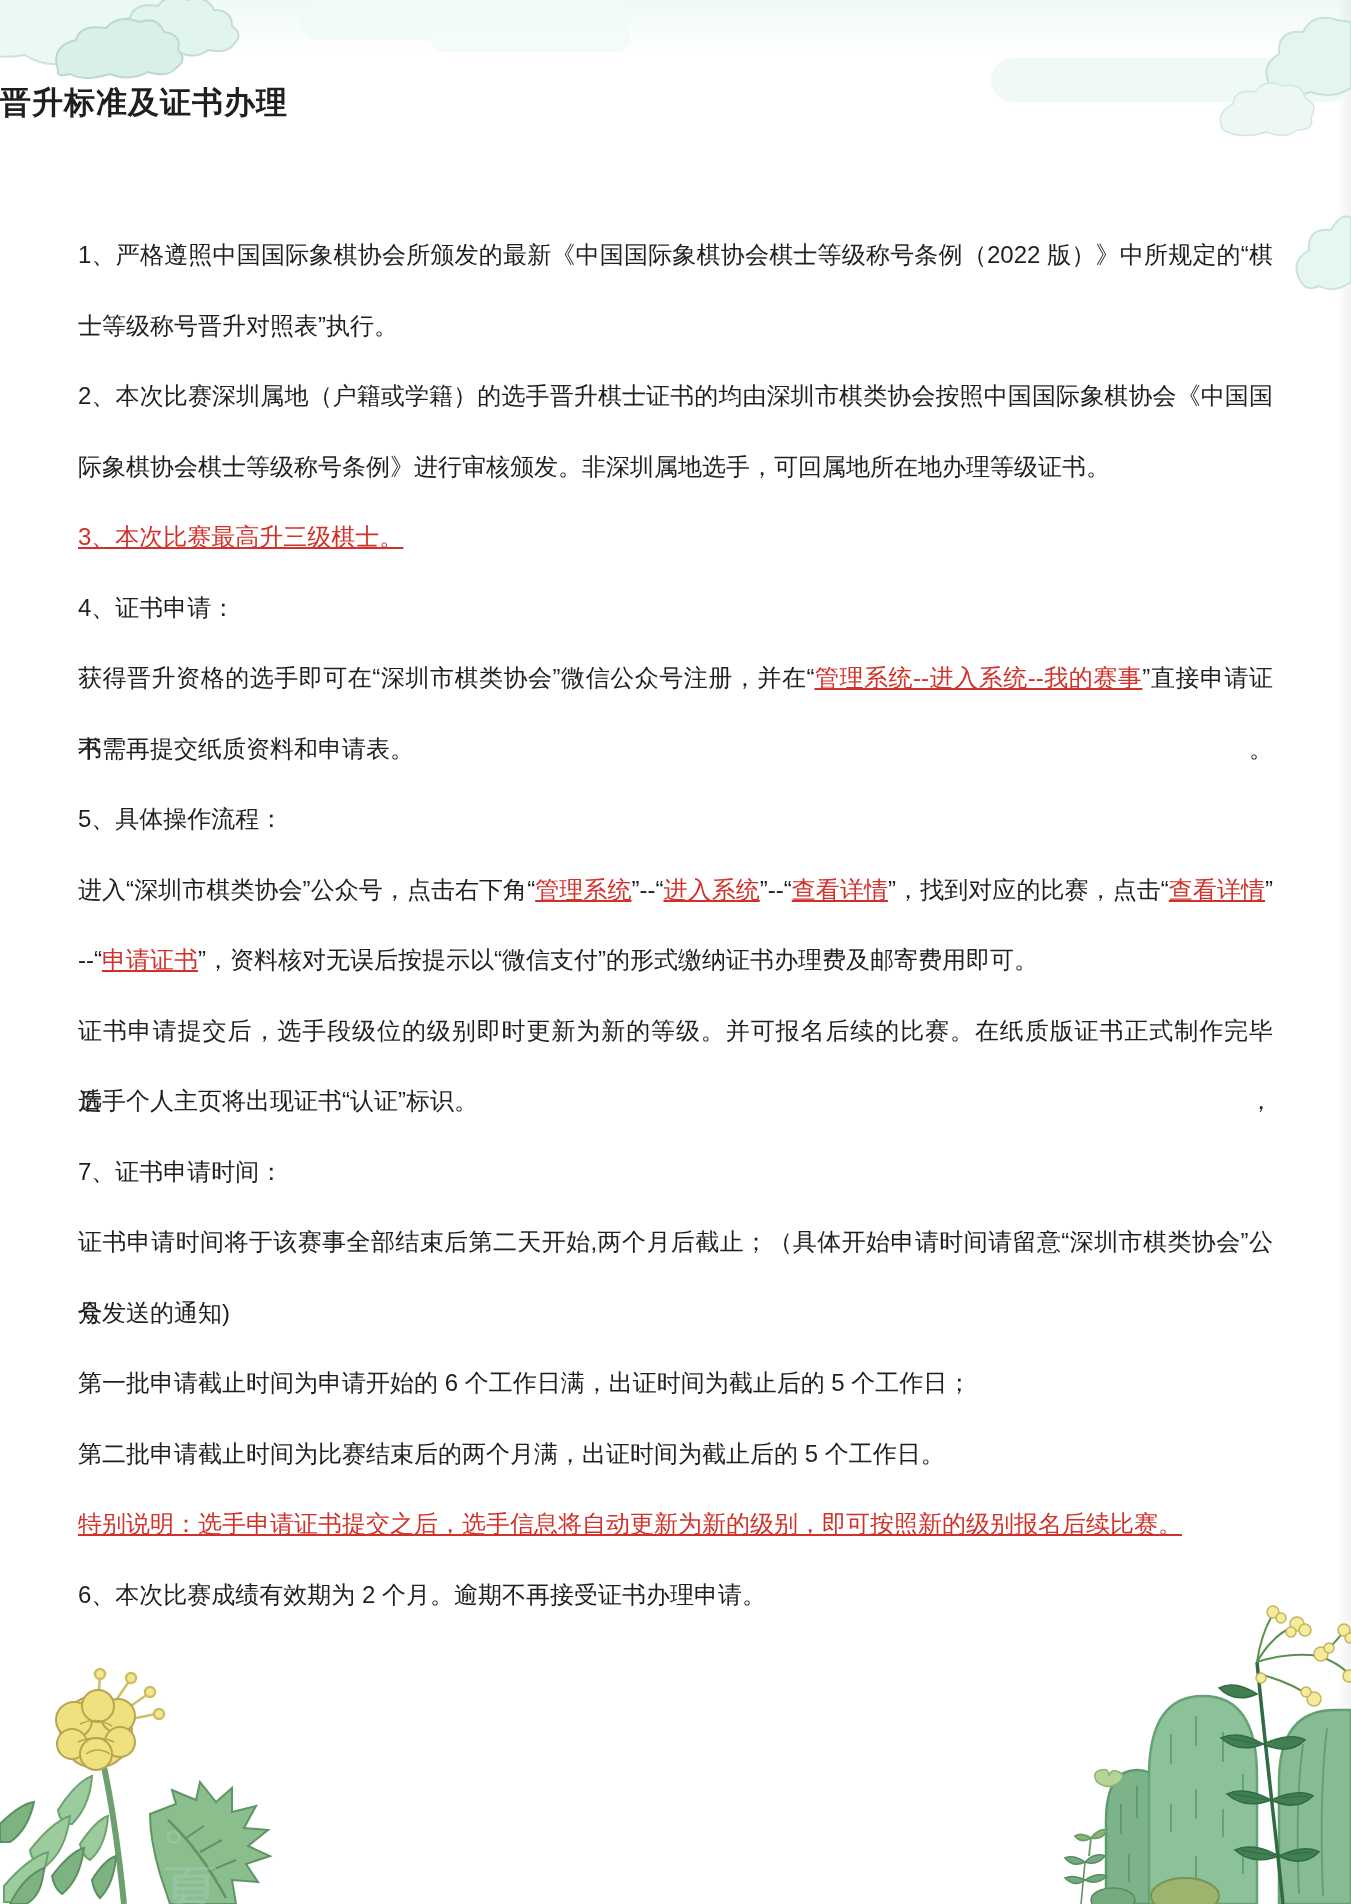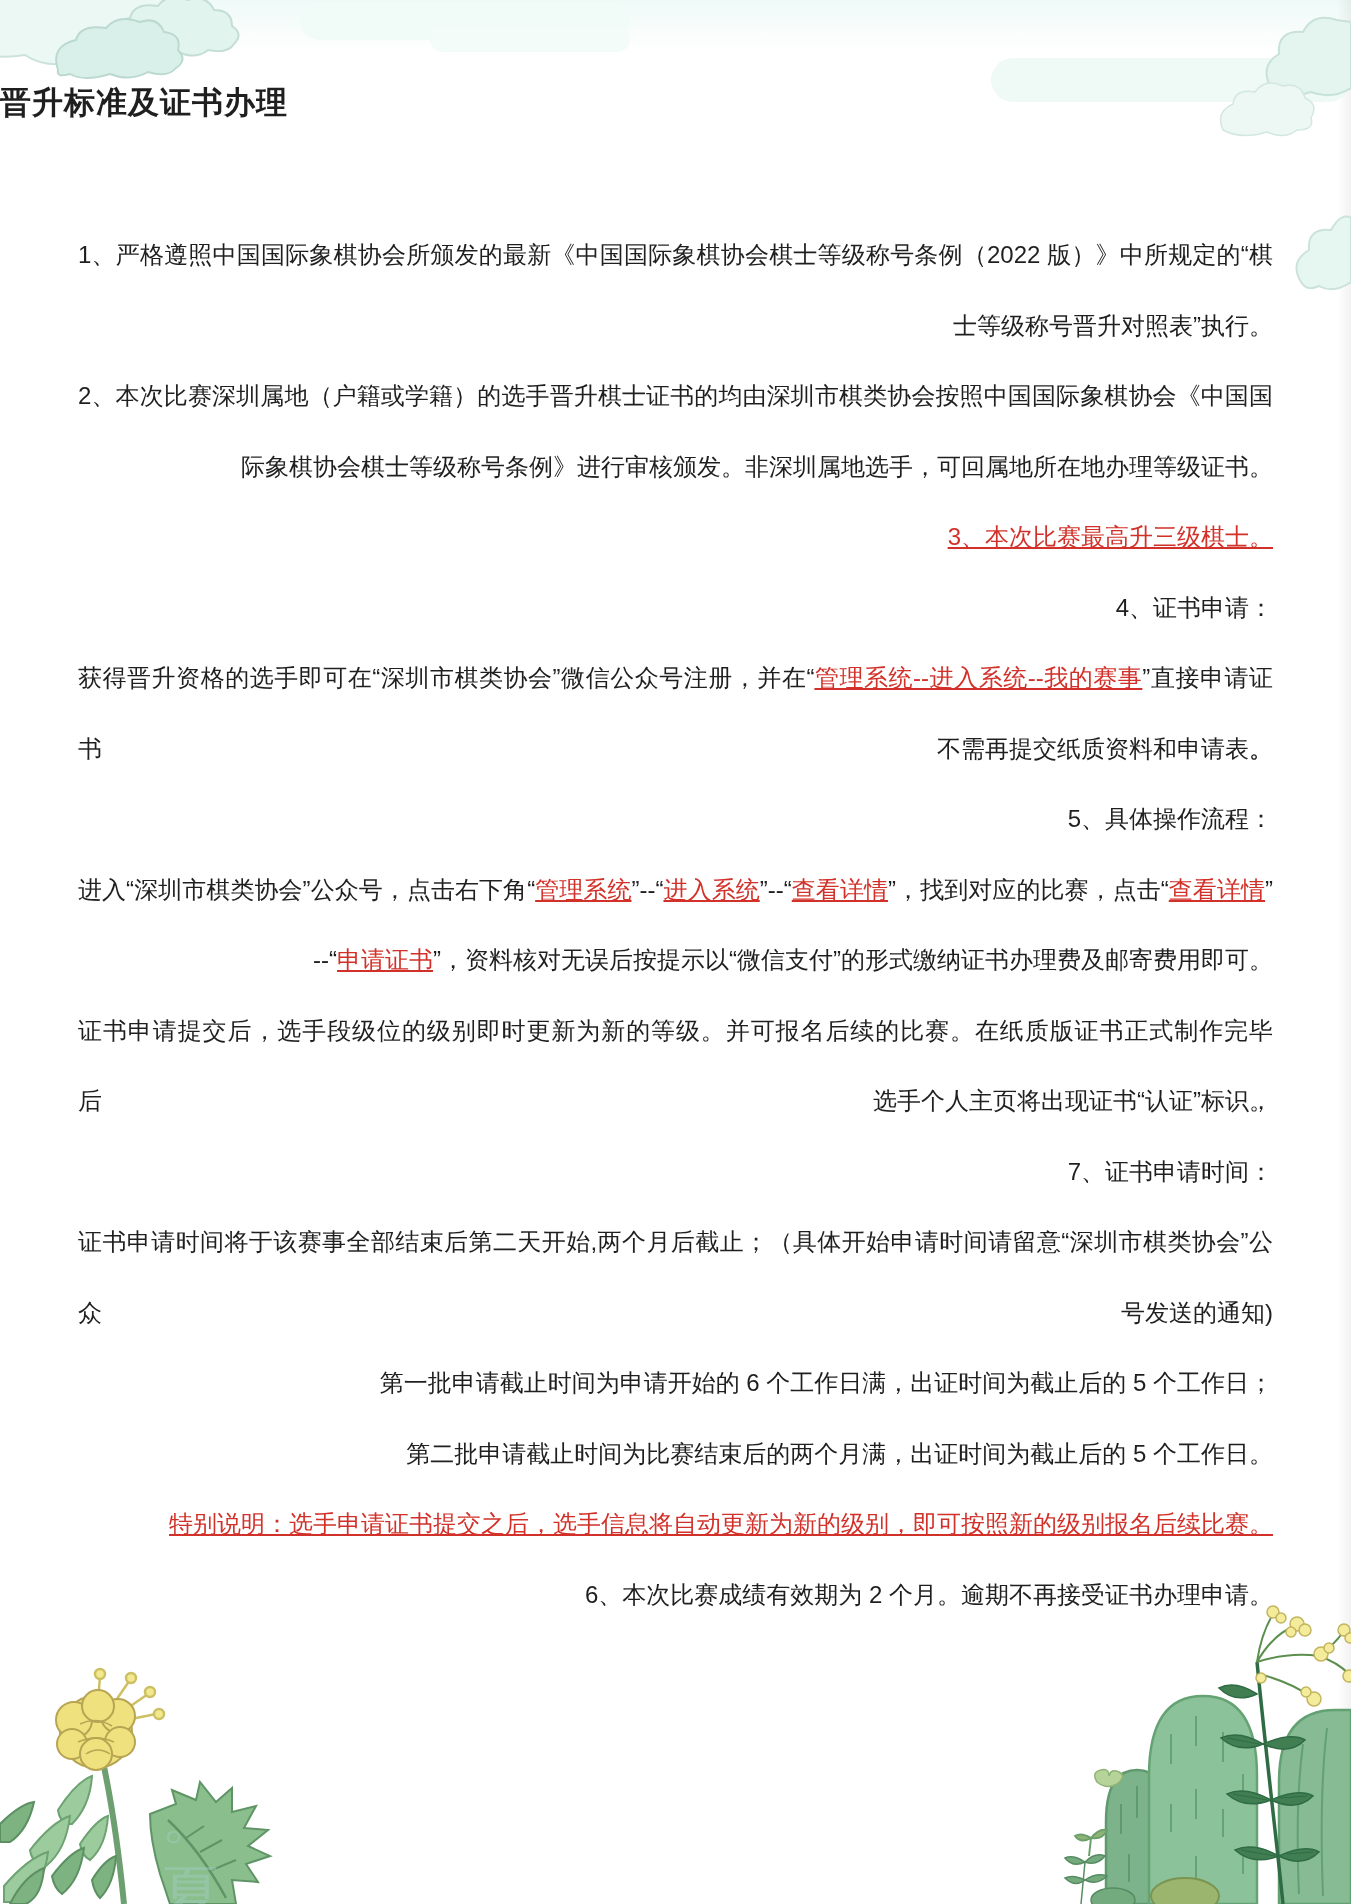--- a/index.html
+++ b/index.html
@@ -35,21 +35,20 @@
     font-size:31px;font-weight:700;letter-spacing:1px;
     color:var(--ink,#1f1f1f);
   }
   #doc{
     position:absolute;top:220px;left:78px;width:1195px;
     font-size:24px;color:var(--ink,#1f1f1f);
   }
   #doc .line{
     height:70.5px;line-height:70.5px;
     white-space:nowrap;
-    text-align:right;
   }
   #doc .line.justify{
     white-space:normal;
     text-align:justify;
     text-align-last:justify;
   }
   #doc .red{color:var(--red,#d2312a);text-decoration:underline;}
 </style>
 </head>
 <body>

